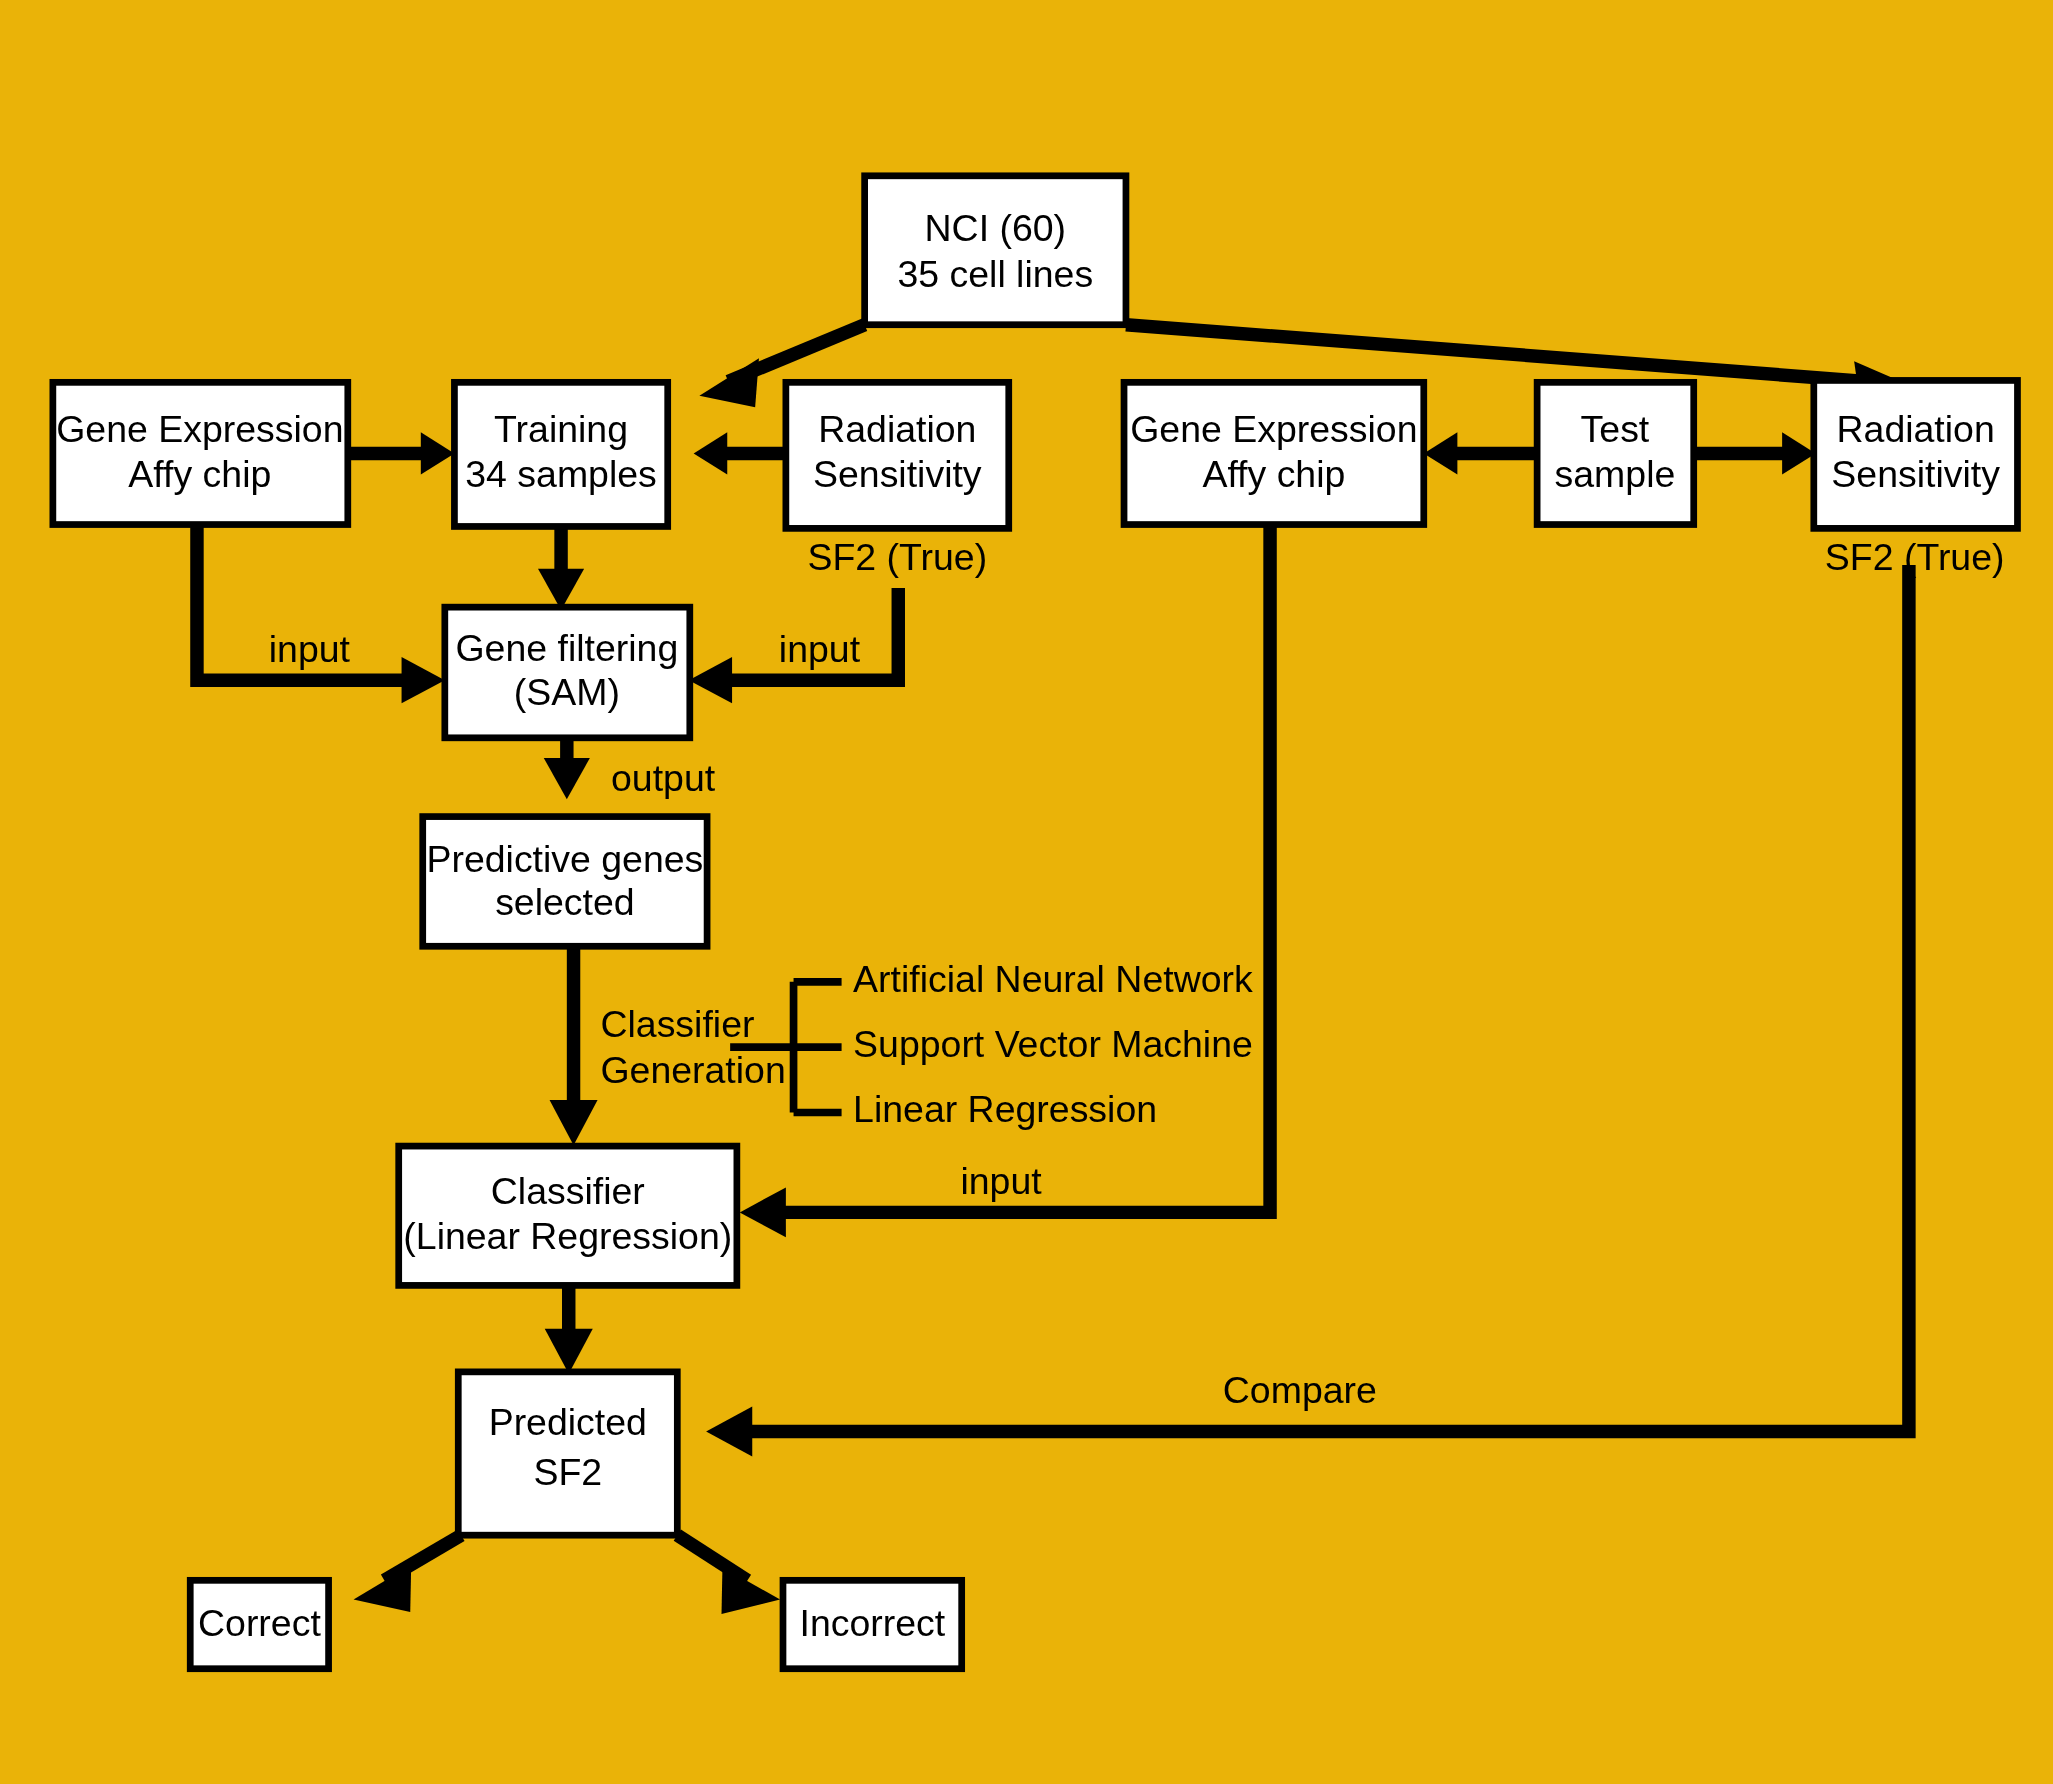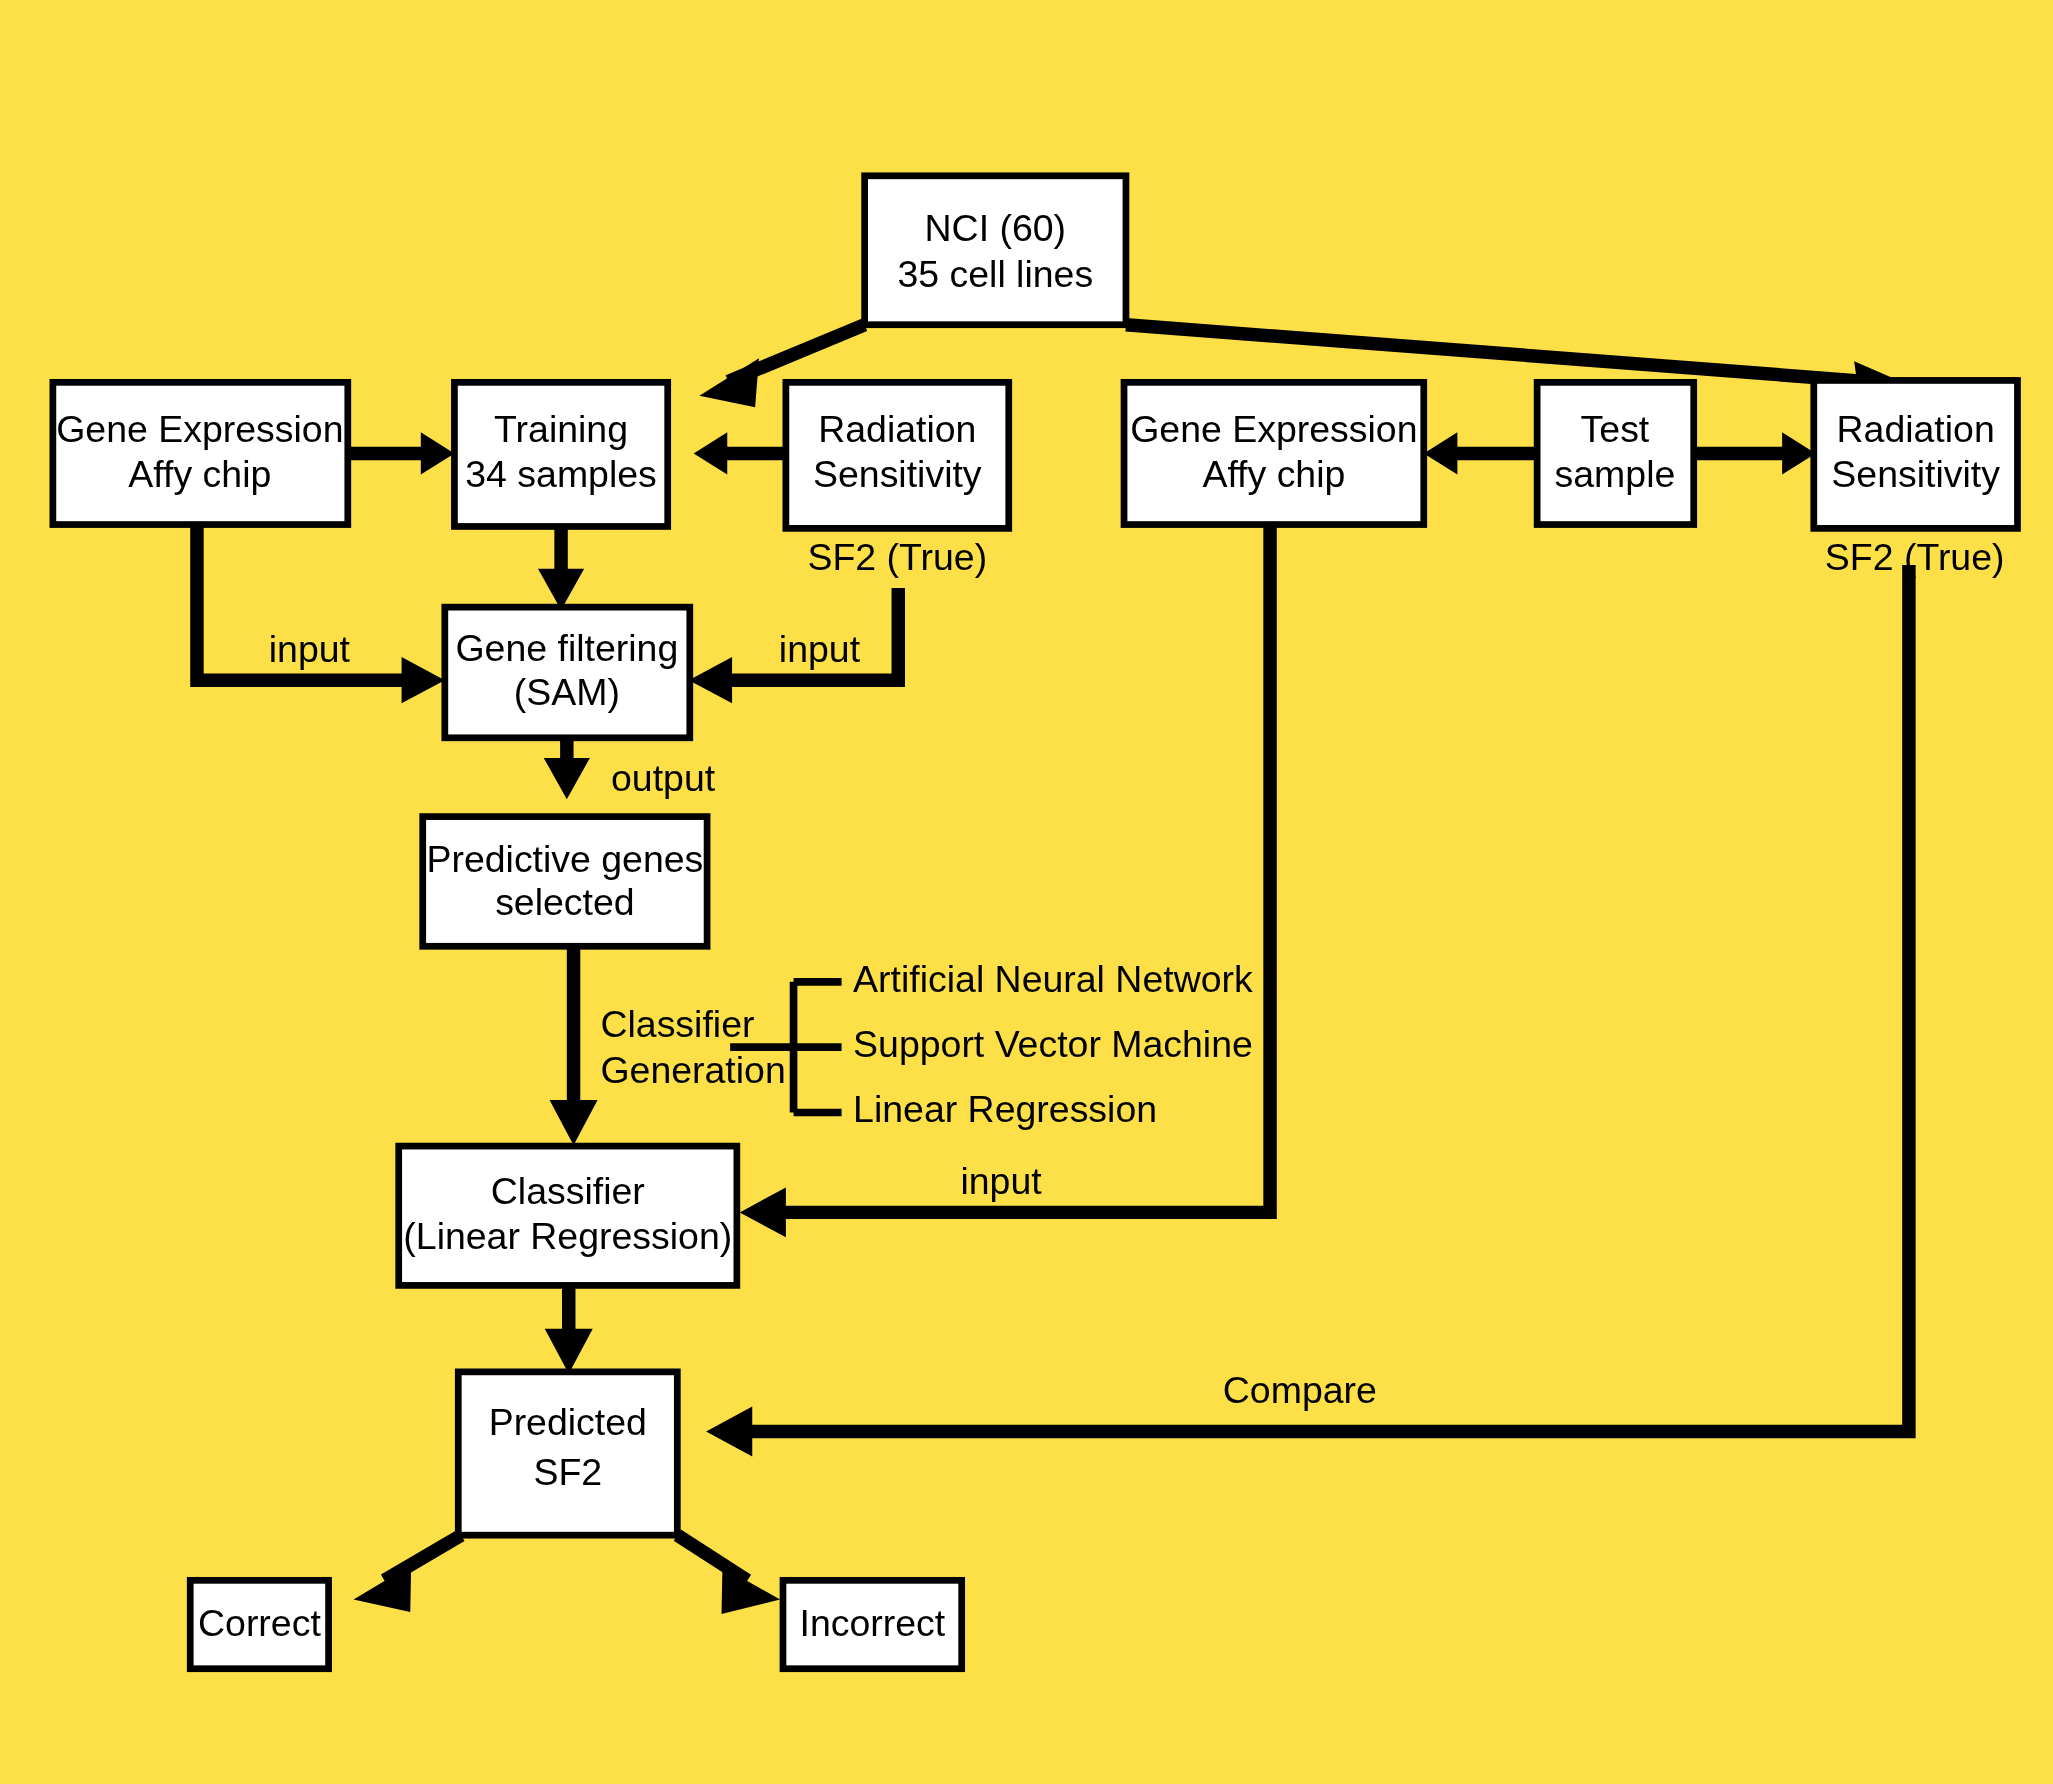--- a/index.html
+++ b/index.html
@@ -10,21 +10,21 @@
   body {
     width: 2054px;
     height: 1784px;
     font-family: "Liberation Sans", sans-serif;
     overflow: hidden;
   }
   #diagram-root {
     position: relative;
     width: 2054px;
     height: 1784px;
-    background: #fde047;
+    background: #eab308;
   }
   svg#flow {
     position: absolute;
     top: 0;
     left: 0;
     width: 2054px;
     height: 1784px;
   }
   .boxrect {
     fill: #ffffff;

